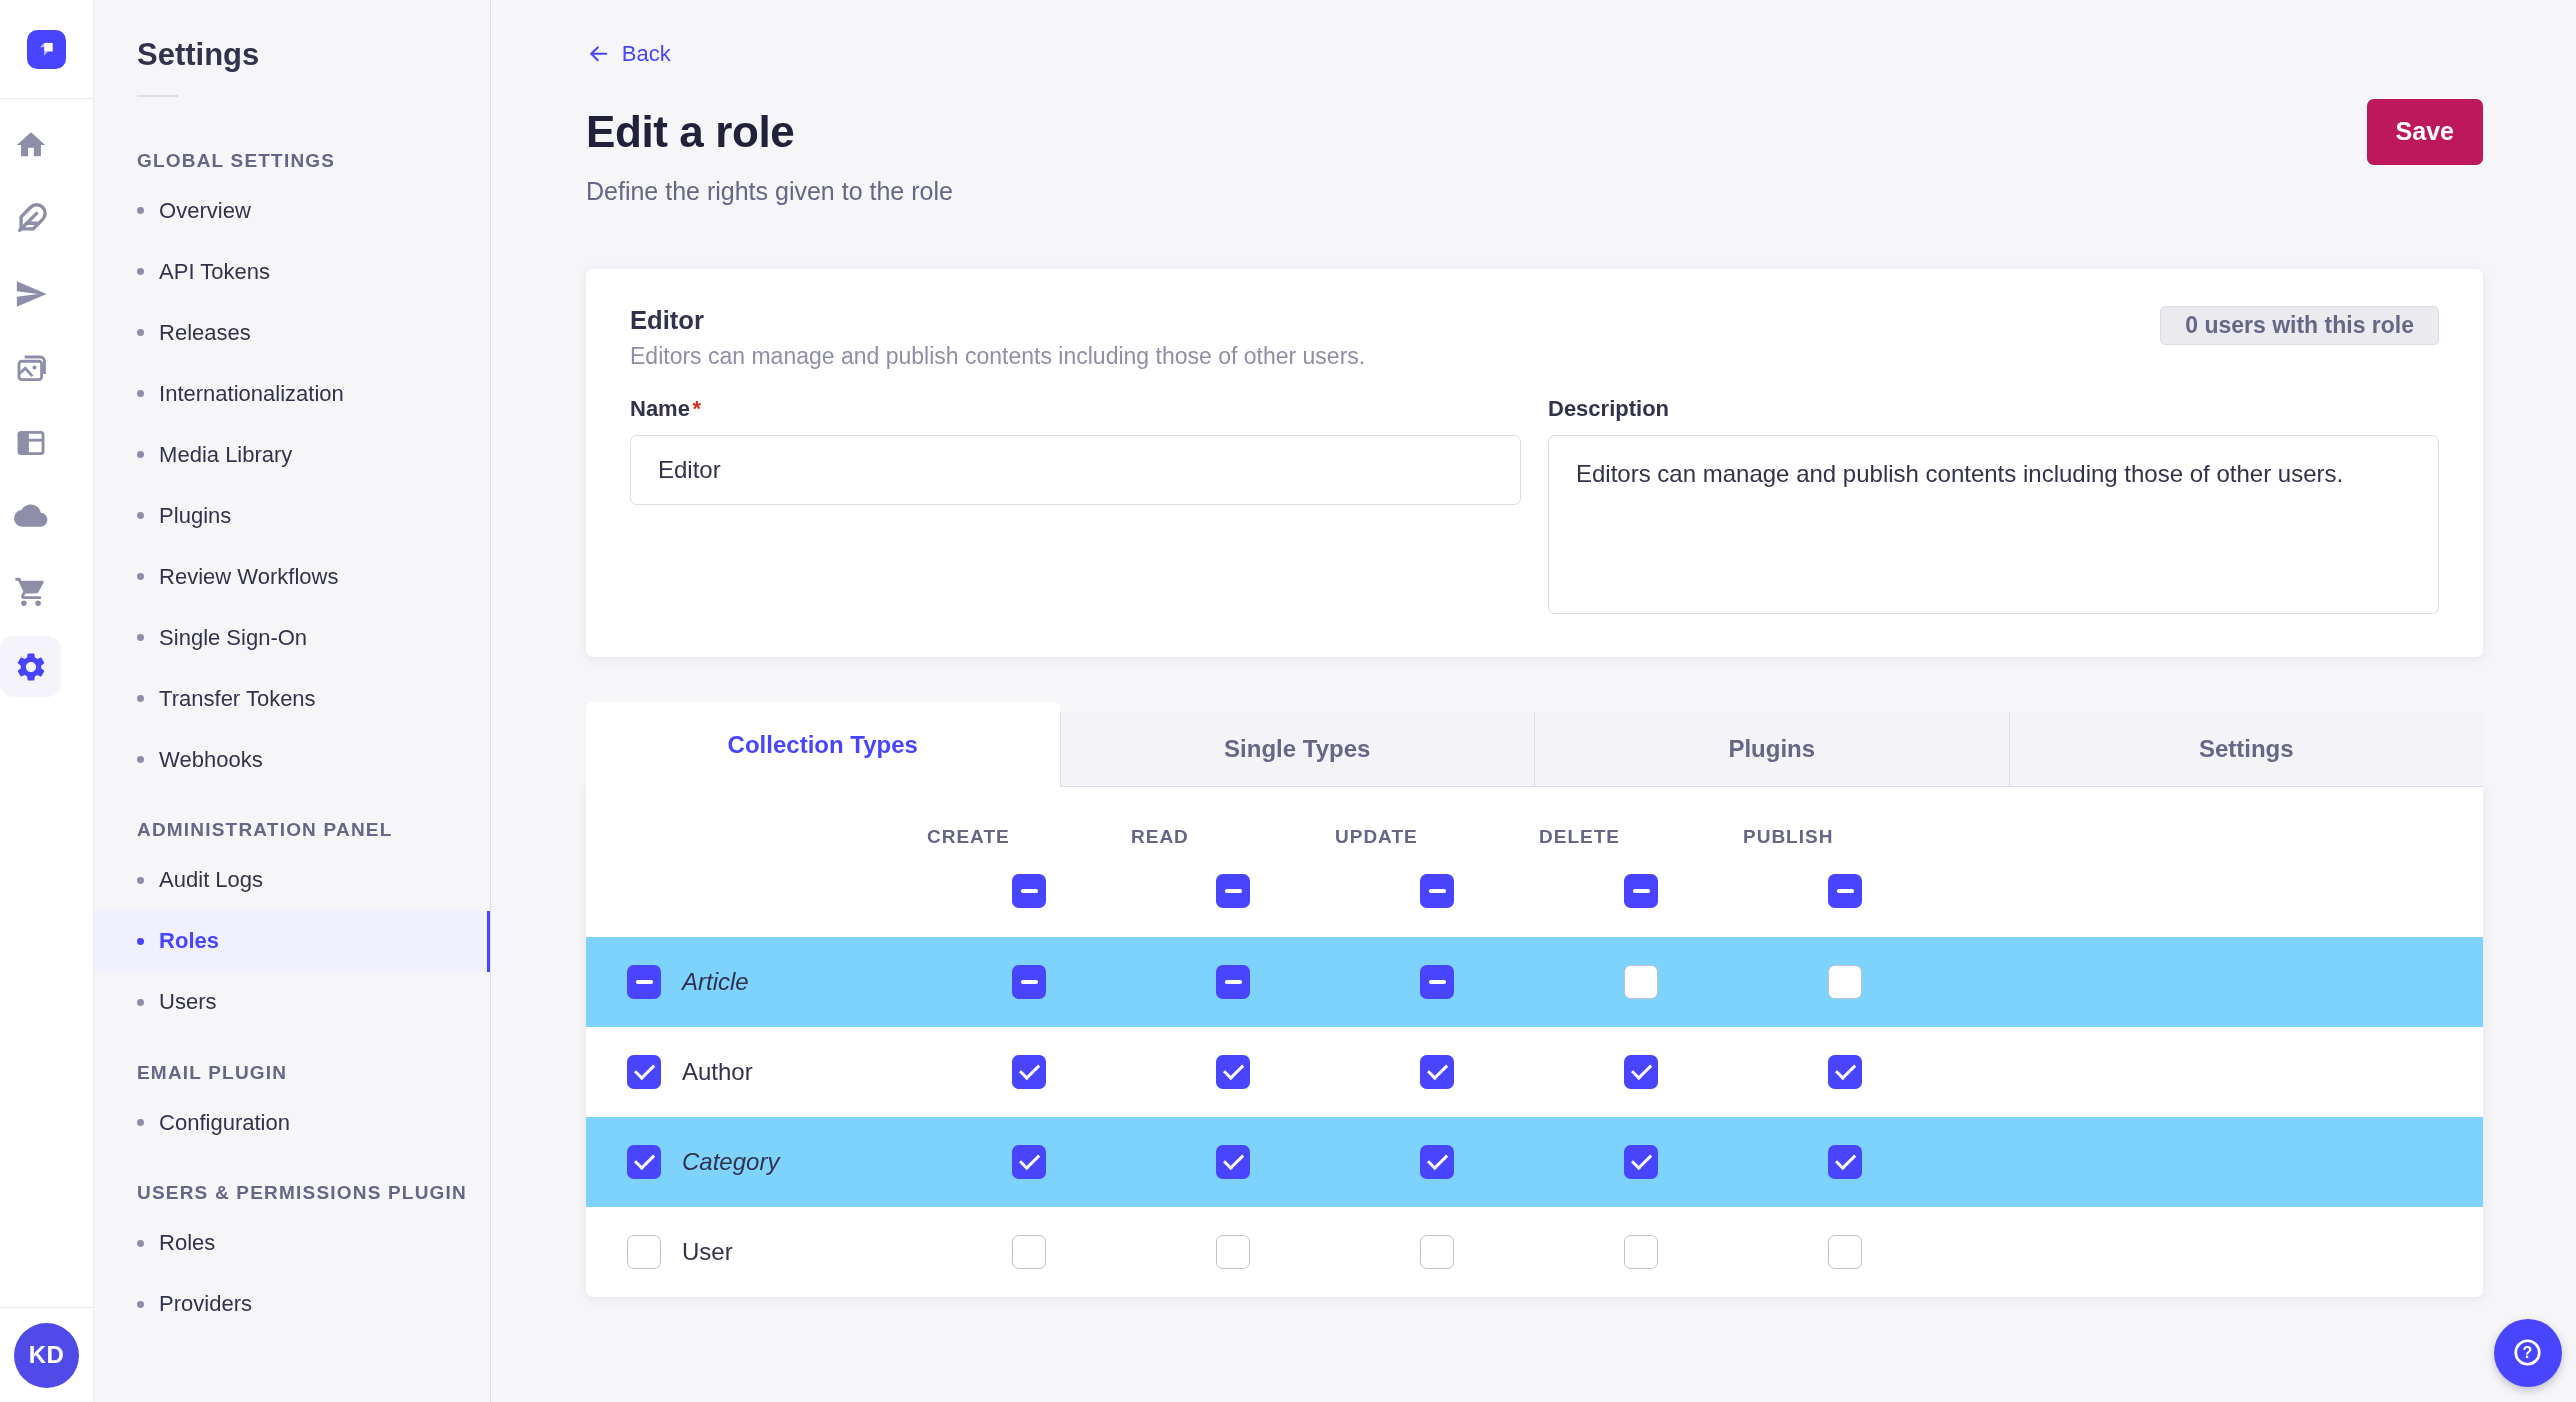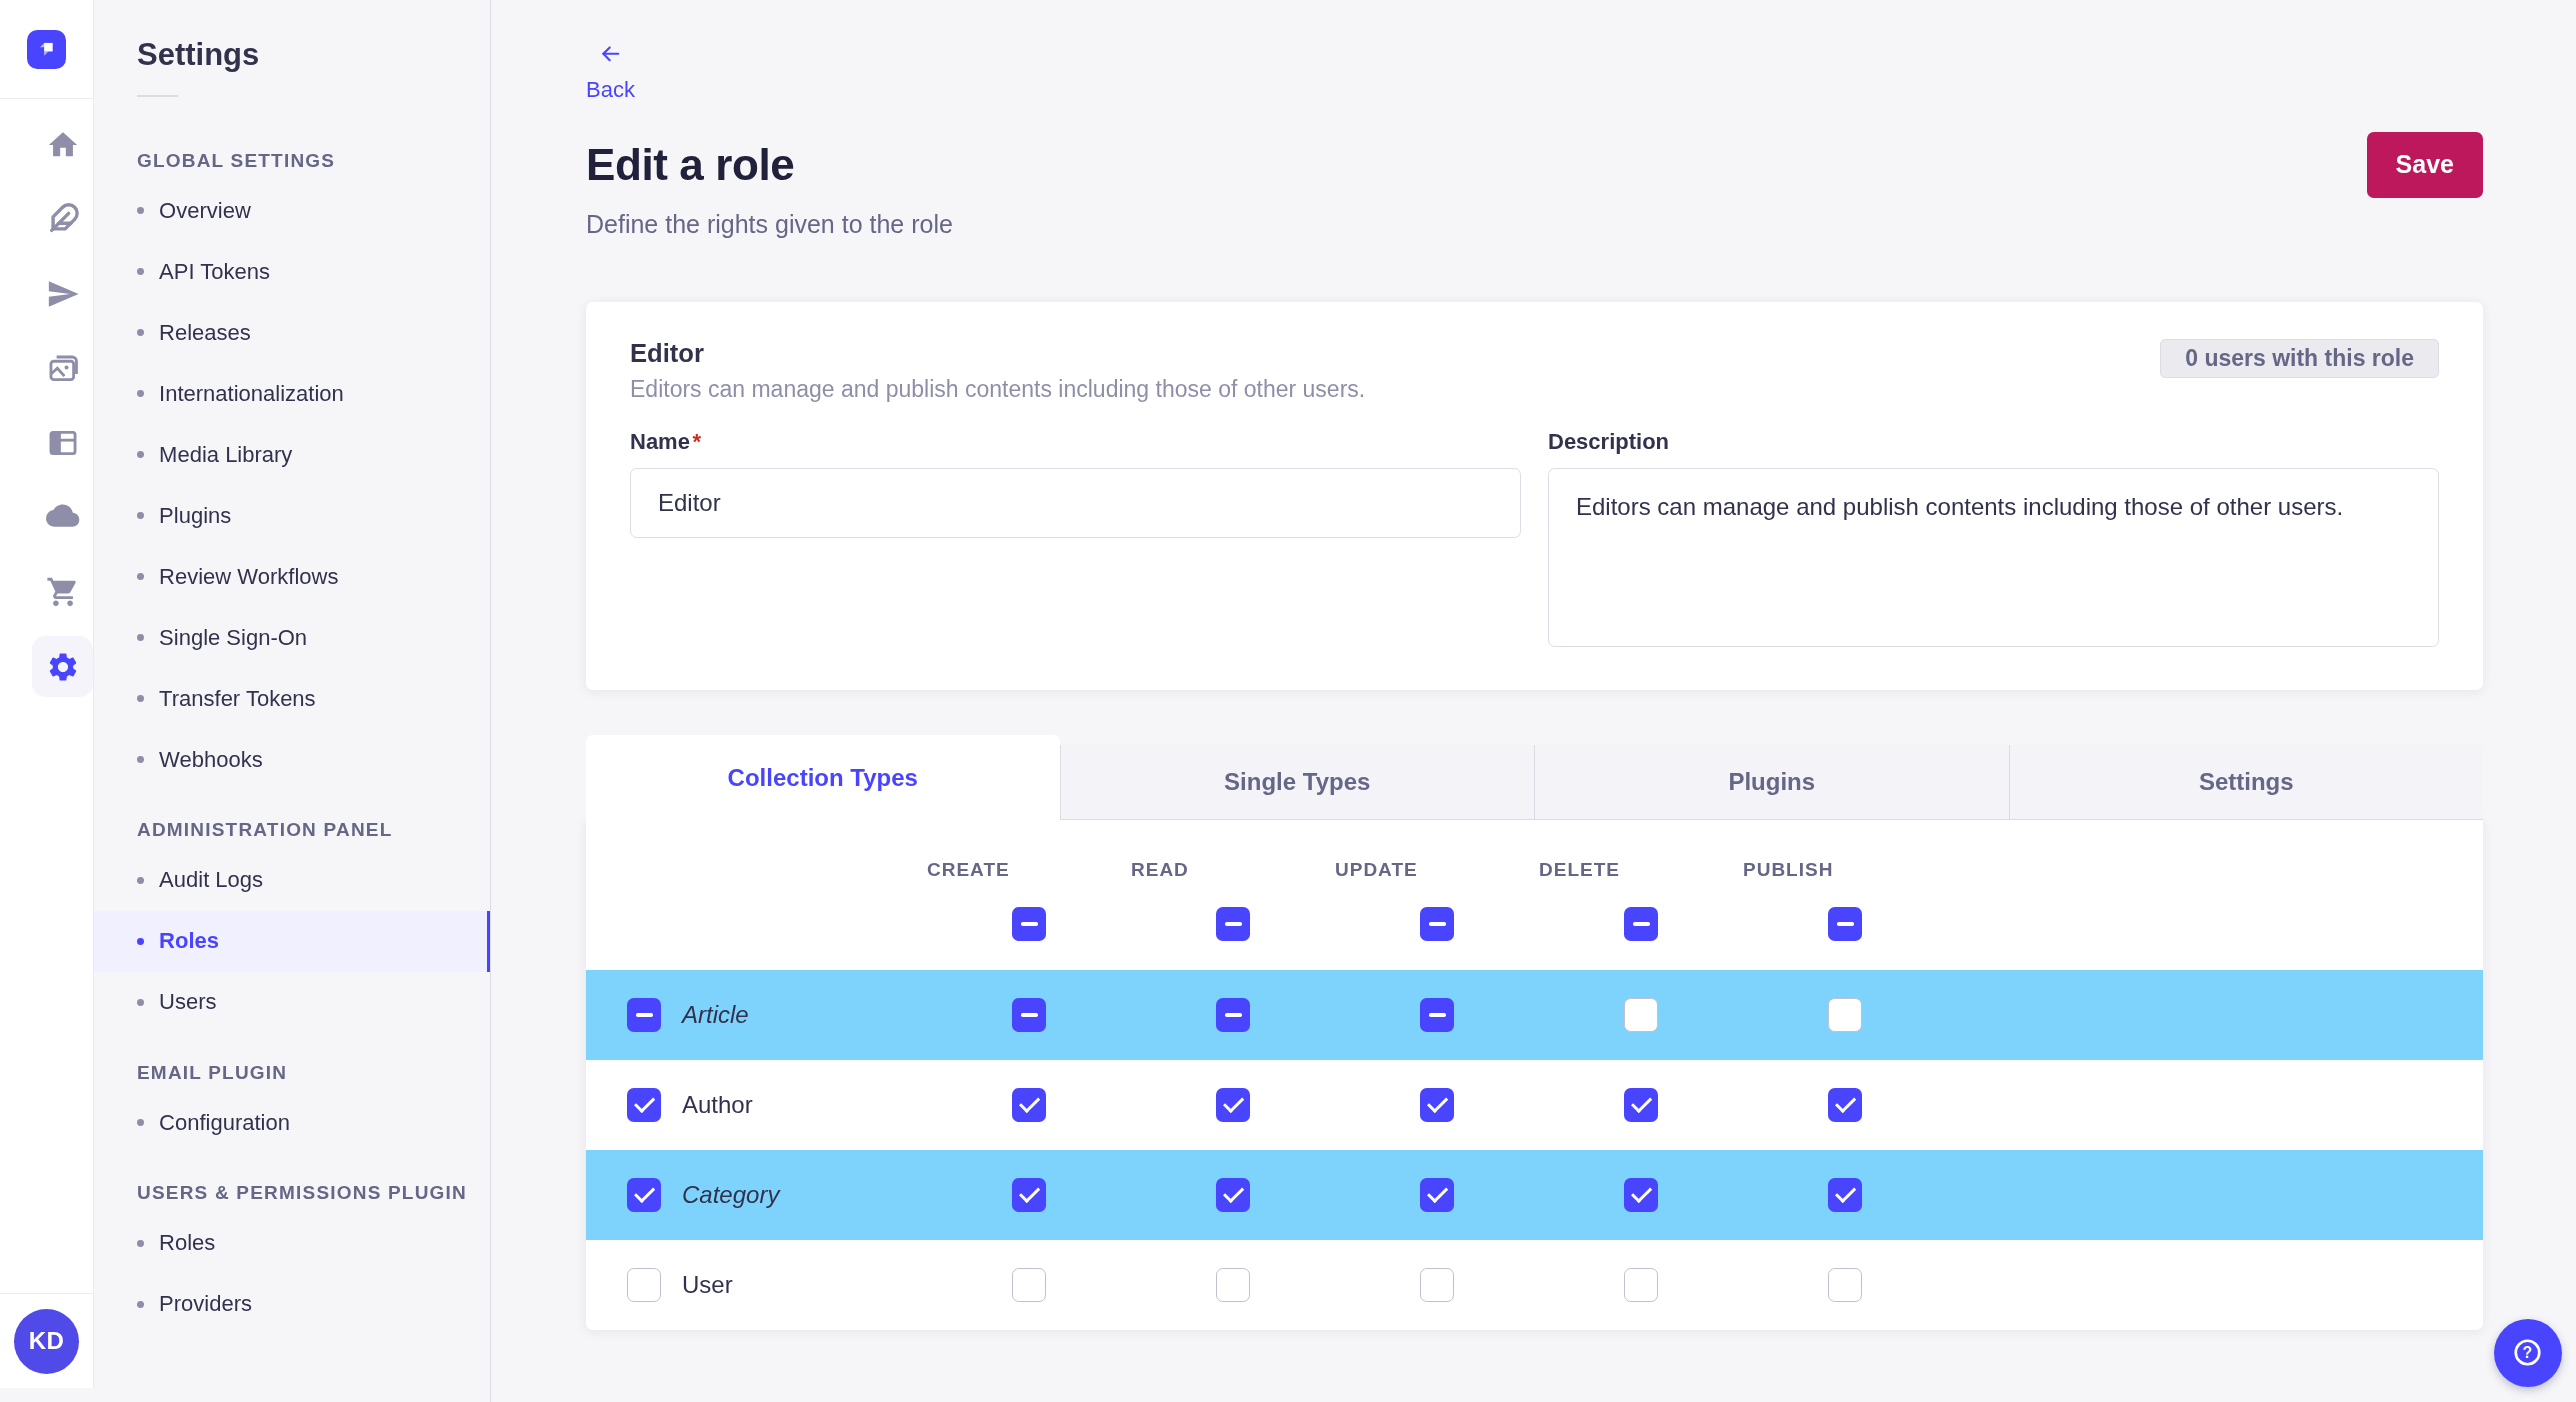--- a/index.html
+++ b/index.html
@@ -5,23 +5,23 @@
   * { margin:0; padding:0; box-sizing:border-box; }
   html,body { width:2576px; height:1402px; overflow:hidden; }
   body {
     font-family:"Liberation Sans", sans-serif;
     background:#F6F6F9;
     color:#32324D;
     position:relative;
   }
   
   .icon-rail {
-    position:absolute; left:0; top:0; bottom:14px; width:94px;
+    position:absolute; left:0; top:0; bottom:0; width:94px;
     background:#fff; border-right:0.9px solid #EAEAEF;
-    display:flex; flex-direction:column; align-items:flex-end;
+    display:flex; flex-direction:column; align-items:flex-start;
   }
   .logo-wrap { width:100%; height:99px; border-bottom:0.9px solid #EAEAEF;
     display:flex; align-items:center; justify-content:center; }
   .logo { width:39px; height:39px; border-radius:10.2px; background:#4945FF;
     display:flex; align-items:center; justify-content:center; cursor:pointer; }
   .rail-nav { display:flex; flex-direction:column; gap:13.6px; margin-top:15.3px; align-items:center; }
   .rail-item { width:61px; height:61px; border-radius:13.6px; display:flex;
     align-items:center; justify-content:center; color:#8E8EA9; cursor:pointer; }
   .rail-item svg { width:34px; height:34px; }
   .rail-item.active { background:#F4F4FA; color:#4945FF; }
@@ -44,21 +44,21 @@
   .nav-section ul { list-style:none; margin-top:8.5px;text-align:center; }
   .nav-item { height:61px; display:flex; align-items:center; padding-left:43px;
     font-size:22px; color:#32324D; cursor:pointer; position:relative; }
   .nav-item .dot { width:6.8px; height:6.8px; border-radius:50%; background:#8E8EA9; margin-right:15.3px; flex:none; }
   .nav-item.active { background:#F0F0FF; border-right:3.4px solid #4945FF; color:#4945FF; font-weight:bold; }
   .nav-item.active .dot { background:#4945FF; }
   
   .main { position:absolute; left:491px; right:0; top:0; bottom:0; padding:0 93px 0 95px; }
   .back-row { margin-top:41px; }
   .back-link { display:inline-flex; align-items:center; gap:10.2px; color:#4945FF;
-    font-size:22px; cursor:pointer; text-decoration:none;flex-direction:column; }
+    font-size:22px; cursor:pointer; text-decoration:none; }
   .back-link svg { width:25.6px; height:25.6px; }
   .title-row { margin-top:29px; display:flex; align-items:center; justify-content:space-between; }
   .page-title { font-size:44px; font-weight:bold; color:#21213B; letter-spacing:-0.4px; }
   .save-btn { min-width:114px; height:66px; padding:0 29px; background:#be185d; color:#fff;
     border:none; border-radius:6.8px; font-size:25px; font-weight:bold;
     font-family:"Liberation Sans",sans-serif; cursor:pointer; }
   .page-subtitle { margin-top:12px; font-size:25px; color:#666687; }
   
   .card { margin-top:63px; background:#fff; border-radius:6.8px; padding:37px 44px 40px;
     box-shadow:0 1.7px 10.2px rgba(33,33,82,.08); }

